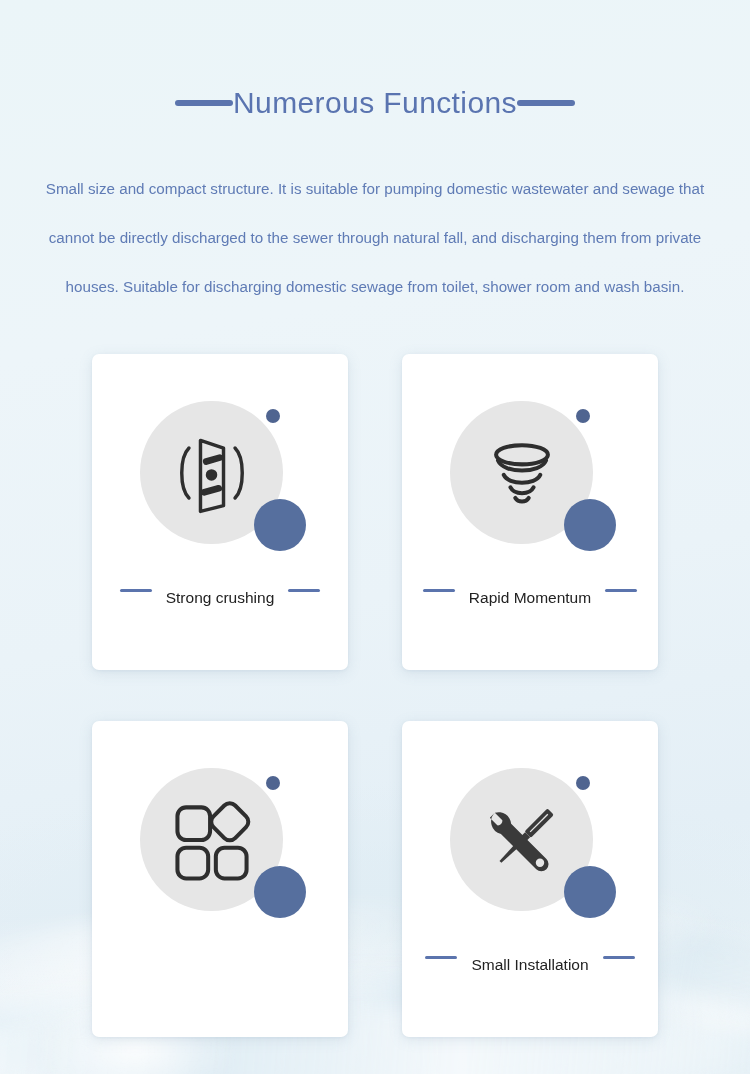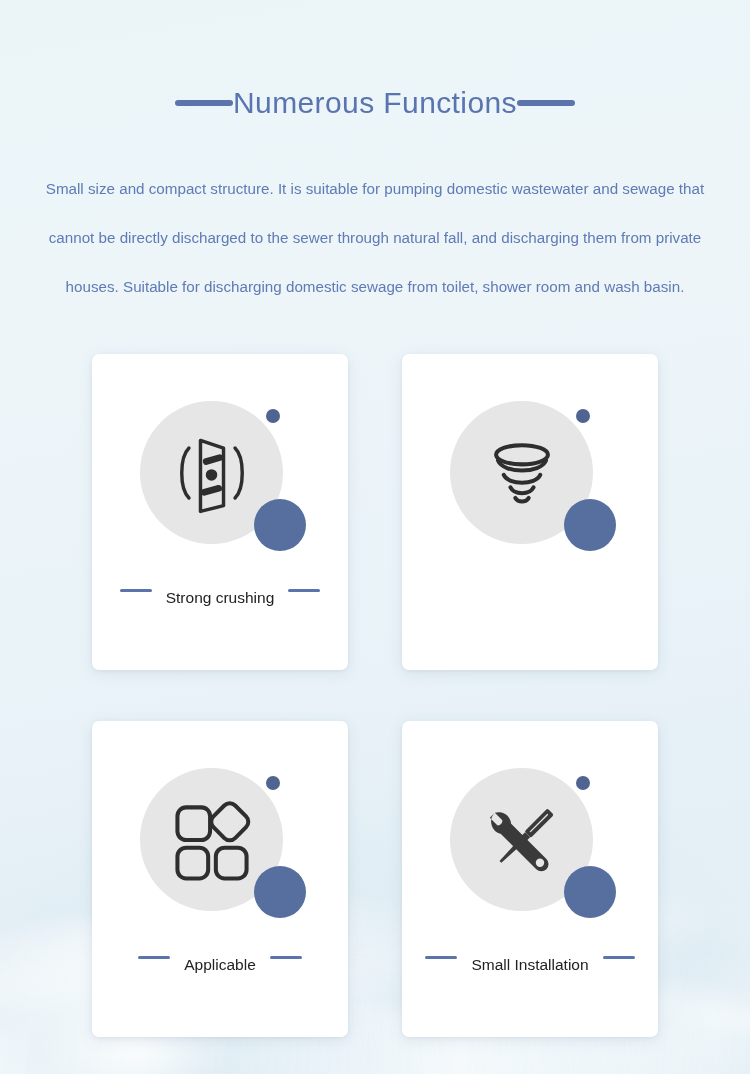--- a/index.html
+++ b/index.html
@@ -243,40 +243,40 @@
             <ellipse cx="50" cy="31" rx="27" ry="10"></ellipse>
             <path d="M25 37 C31 51 69 51 75 37"></path>
             <path d="M31 52 C36 63 64 63 69 52"></path>
             <path d="M38 65 C42 73 58 73 62 65"></path>
             <path d="M43 76 C46 81 54 81 57 76"></path>
           </svg>
         </div>
         <div class="dot-small"></div>
         <div class="dot-big"></div>
       </div>
+      <div class="card-label-row">
+        <span class="label-dash"></span>
+        <span class="card-label">Rapid Momentum</span>
+        <span class="label-dash"></span>
+      </div>
     </div>
 
     <div class="card">
       <div class="icon-stage">
         <div class="icon-disc"></div>
         <div class="glyph">
           <svg viewBox="0 0 100 100" fill="none" stroke="#2e2e2e" stroke-width="4.2" stroke-linejoin="round">
             <rect x="14" y="16" width="34" height="34" rx="9"></rect>
             <rect x="14" y="58" width="32" height="32" rx="9"></rect>
             <rect x="54" y="58" width="32" height="32" rx="9"></rect>
             <rect x="52.5" y="15" width="32" height="32" rx="8" transform="rotate(45 68.5 31)"></rect>
           </svg>
         </div>
         <div class="dot-small"></div>
         <div class="dot-big"></div>
-      </div>
-      <div class="card-label-row">
-        <span class="label-dash"></span>
-        <span class="card-label">Applicable</span>
-        <span class="label-dash"></span>
       </div>
     </div>
 
     <div class="card">
       <div class="icon-stage">
         <div class="icon-disc"></div>
         <div class="glyph">
           <svg viewBox="0 0 100 100" fill="none">
 
             <g transform="rotate(45 50 50)">

